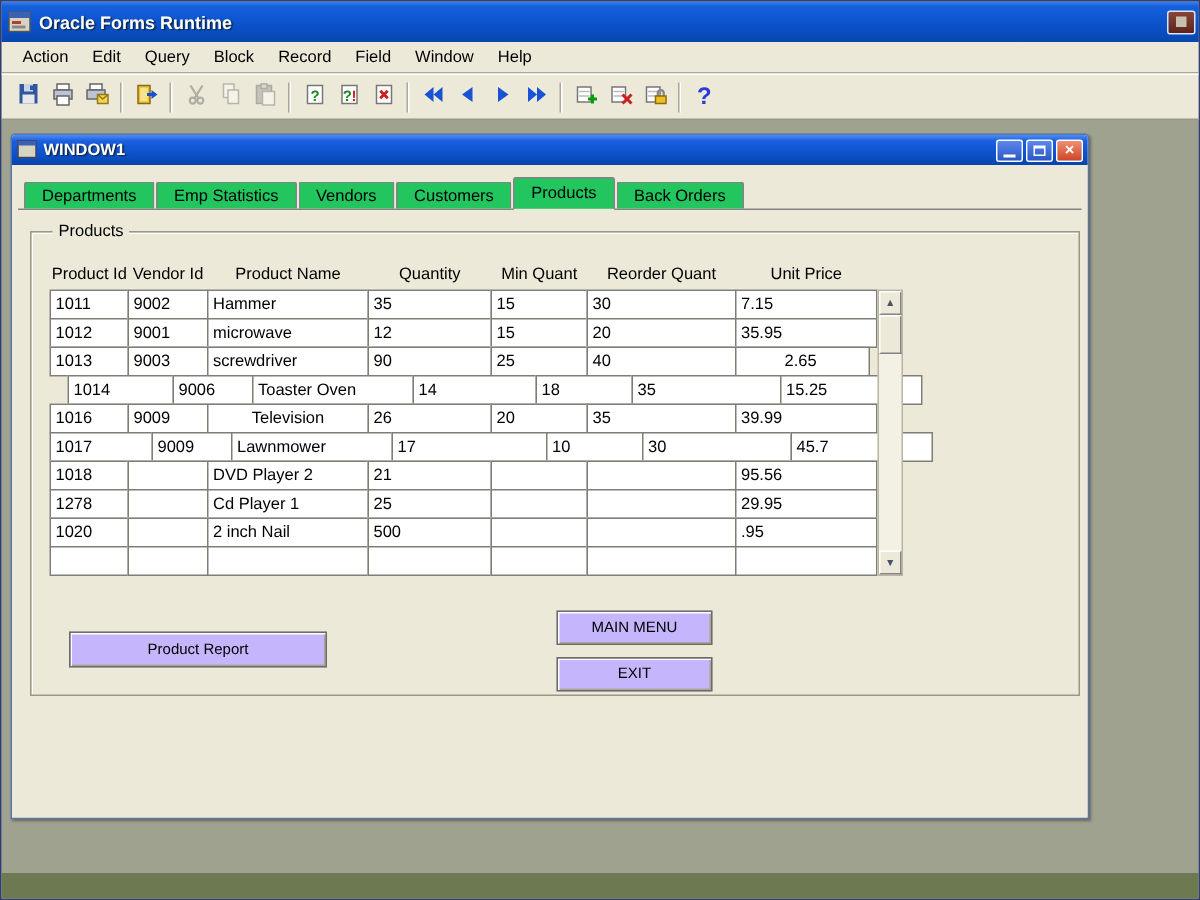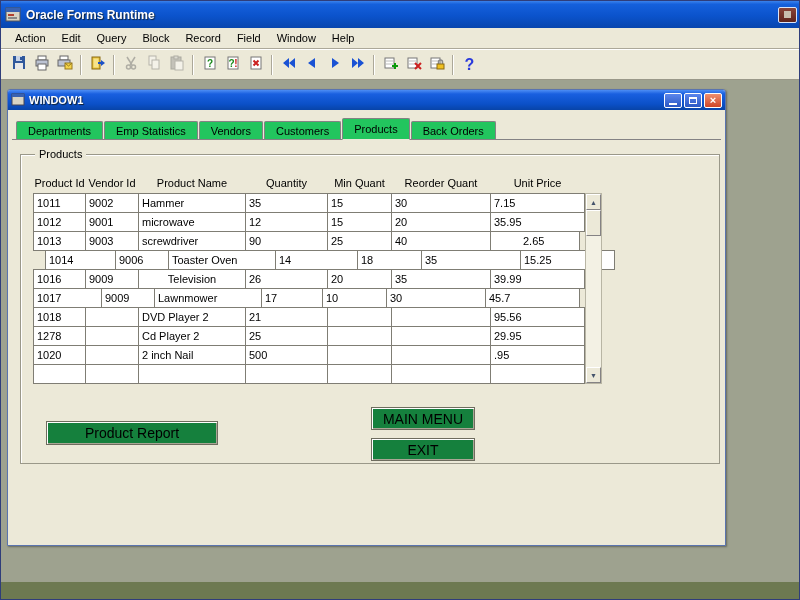--- a/index.html
+++ b/index.html
@@ -95,22 +95,22 @@
   .vscroll { position:absolute; left:564px; top:38px; width:17px; height:191px;
              background:#f3f1e4; border:1px solid #b8b5a4; display:flex; flex-direction:column; }
   .sb-btn { height:16px; background:#ece9d8; border:1px solid #fff;
             border-right-color:#848284; border-bottom-color:#848284;
             font-size:7px; color:#44536b; display:flex; align-items:center; justify-content:center; }
   .sb-track { flex:1; position:relative; }
   .sb-thumb { position:absolute; top:0; left:0; width:15px; height:26px;
               background:#ece9d8; border:1px solid #fff; border-right-color:#848284; border-bottom-color:#848284; }
   
   .btn {
-    position:absolute; background:#15803d; font-family:"Liberation Sans", sans-serif;
-    font-size:14px; color:#000; border:1px solid #6e6c5e;
+    position:absolute; background:#c4b5fd; font-family:"Liberation Sans", sans-serif;
+    font-size:10px; color:#000; border:1px solid #6e6c5e;
     box-shadow:inset 1px 1px 0 #fff, inset -1px -1px 0 #a9a695;
   }
   .btn.report   { left:25px;  top:266px; width:172px; height:24px; }
   .btn.mainmenu { left:350px; top:252px; width:104px; height:23px; }
   .btn.exitbtn  { left:350px; top:283px; width:104px; height:23px; }
 </style>
 </head>
 <body>
 
 <div class="titlebar">
@@ -351,38 +351,38 @@
               <div class="cell" style="width: 108px; text-align: center;">Television</div>
               <div class="cell" style="width: 83px;">26</div>
               <div class="cell" style="width: 65px;">20</div>
               <div class="cell" style="width: 100px;">35</div>
               <div class="cell" style="width: 95px;">39.99</div>
             </div>
             <div class="grid-row">
               <div class="cell" style="width: 69px;">1017</div>
               <div class="cell" style="width: 54px;">9009</div>
               <div class="cell" style="width: 108px;">Lawnmower</div>
-              <div class="cell" style="width: 62px;">17</div>
+              <div class="cell" style="width: 104px;">17</div>
               <div class="cell" style="width: 65px;">10</div>
               <div class="cell" style="width: 100px;">30</div>
               <div class="cell" style="width: 95px;">45.7</div>
             </div>
             <div class="grid-row">
               <div class="cell" style="width: 53px;">1018</div>
               <div class="cell" style="width: 54px;"></div>
               <div class="cell" style="width: 108px;">DVD Player 2</div>
               <div class="cell" style="width: 83px;">21</div>
               <div class="cell" style="width: 65px;"></div>
               <div class="cell" style="width: 100px;"></div>
               <div class="cell" style="width: 95px;">95.56</div>
             </div>
             <div class="grid-row">
               <div class="cell" style="width: 53px;">1278</div>
               <div class="cell" style="width: 54px;"></div>
-              <div class="cell" style="width: 108px;">Cd Player 2</div>
+              <div class="cell" style="width: 108px;">Cd Player 1</div>
               <div class="cell" style="width: 83px;">25</div>
               <div class="cell" style="width: 65px;"></div>
               <div class="cell" style="width: 100px;"></div>
               <div class="cell" style="width: 95px;">29.95</div>
             </div>
             <div class="grid-row">
               <div class="cell" style="width: 53px;">1020</div>
               <div class="cell" style="width: 54px;"></div>
               <div class="cell" style="width: 108px;">2 inch Nail</div>
               <div class="cell" style="width: 83px;">500</div>

